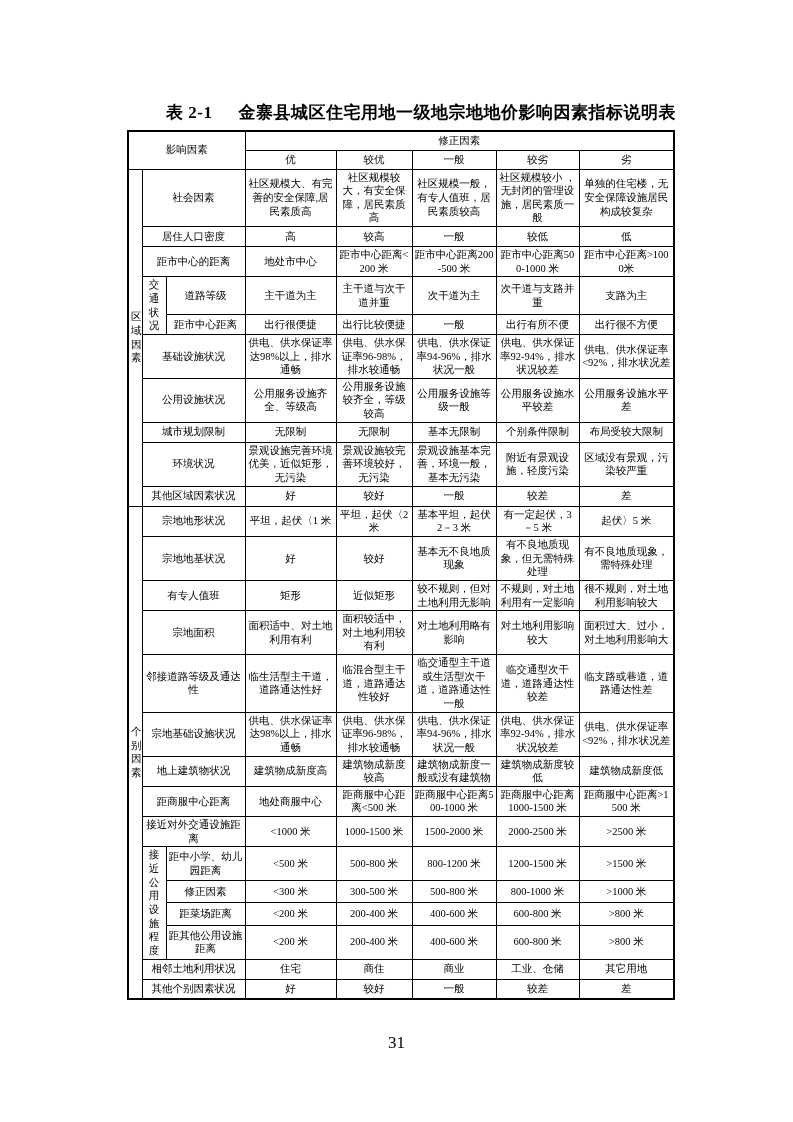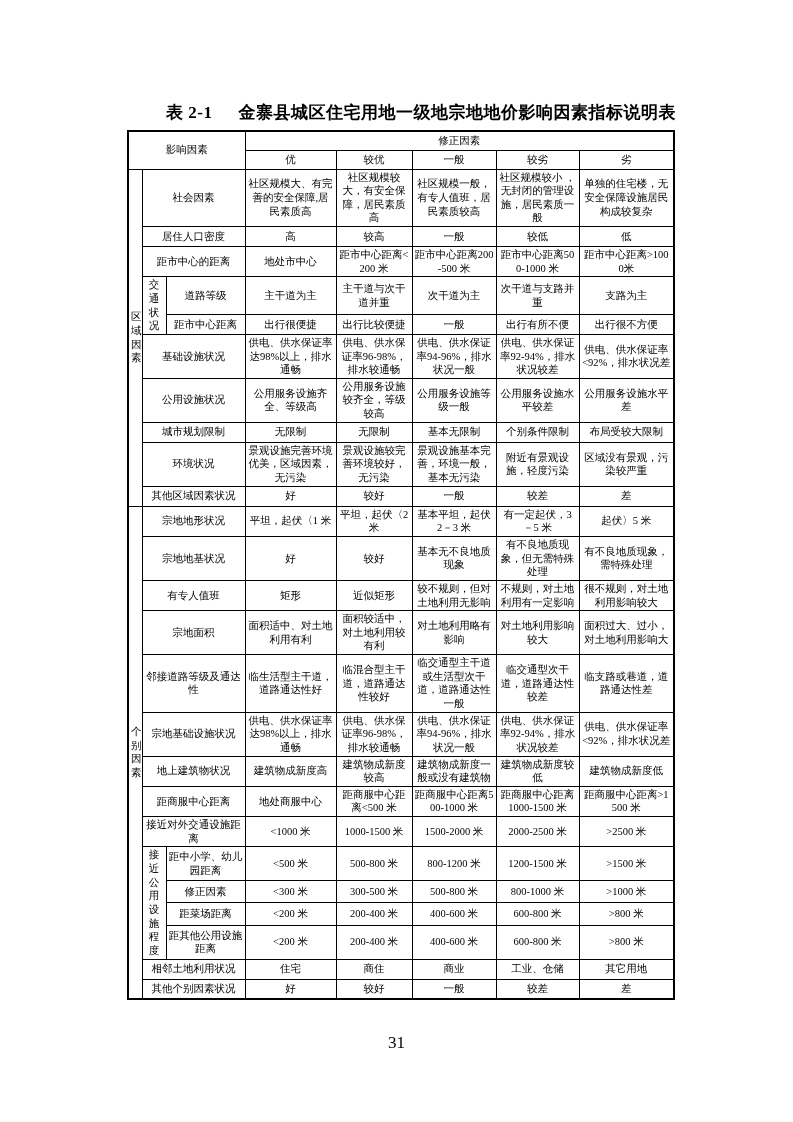--- a/index.html
+++ b/index.html
@@ -160,21 +160,21 @@
       <tr class="thin">
         <td class="namec" colspan="2">城市规划限制</td>
         <td>无限制</td>
         <td>无限制</td>
         <td>基本无限制</td>
         <td>个别条件限制</td>
         <td>布局受较大限制</td>
       </tr>
       <tr>
         <td class="namec" colspan="2">环境状况</td>
-        <td>景观设施完善环境优美，区域因素，无污染</td>
+        <td>景观设施完善环境优美，近似矩形，无污染</td>
         <td>景观设施较完善环境较好，无污染</td>
         <td>景观设施基本完善，环境一般，基本无污染</td>
         <td>附近有景观设施，轻度污染</td>
         <td>区域没有景观，污染较严重</td>
       </tr>
       <tr class="thin">
         <td class="namec" colspan="2">其他区域因素状况</td>
         <td>好</td>
         <td>较好</td>
         <td>一般</td>

